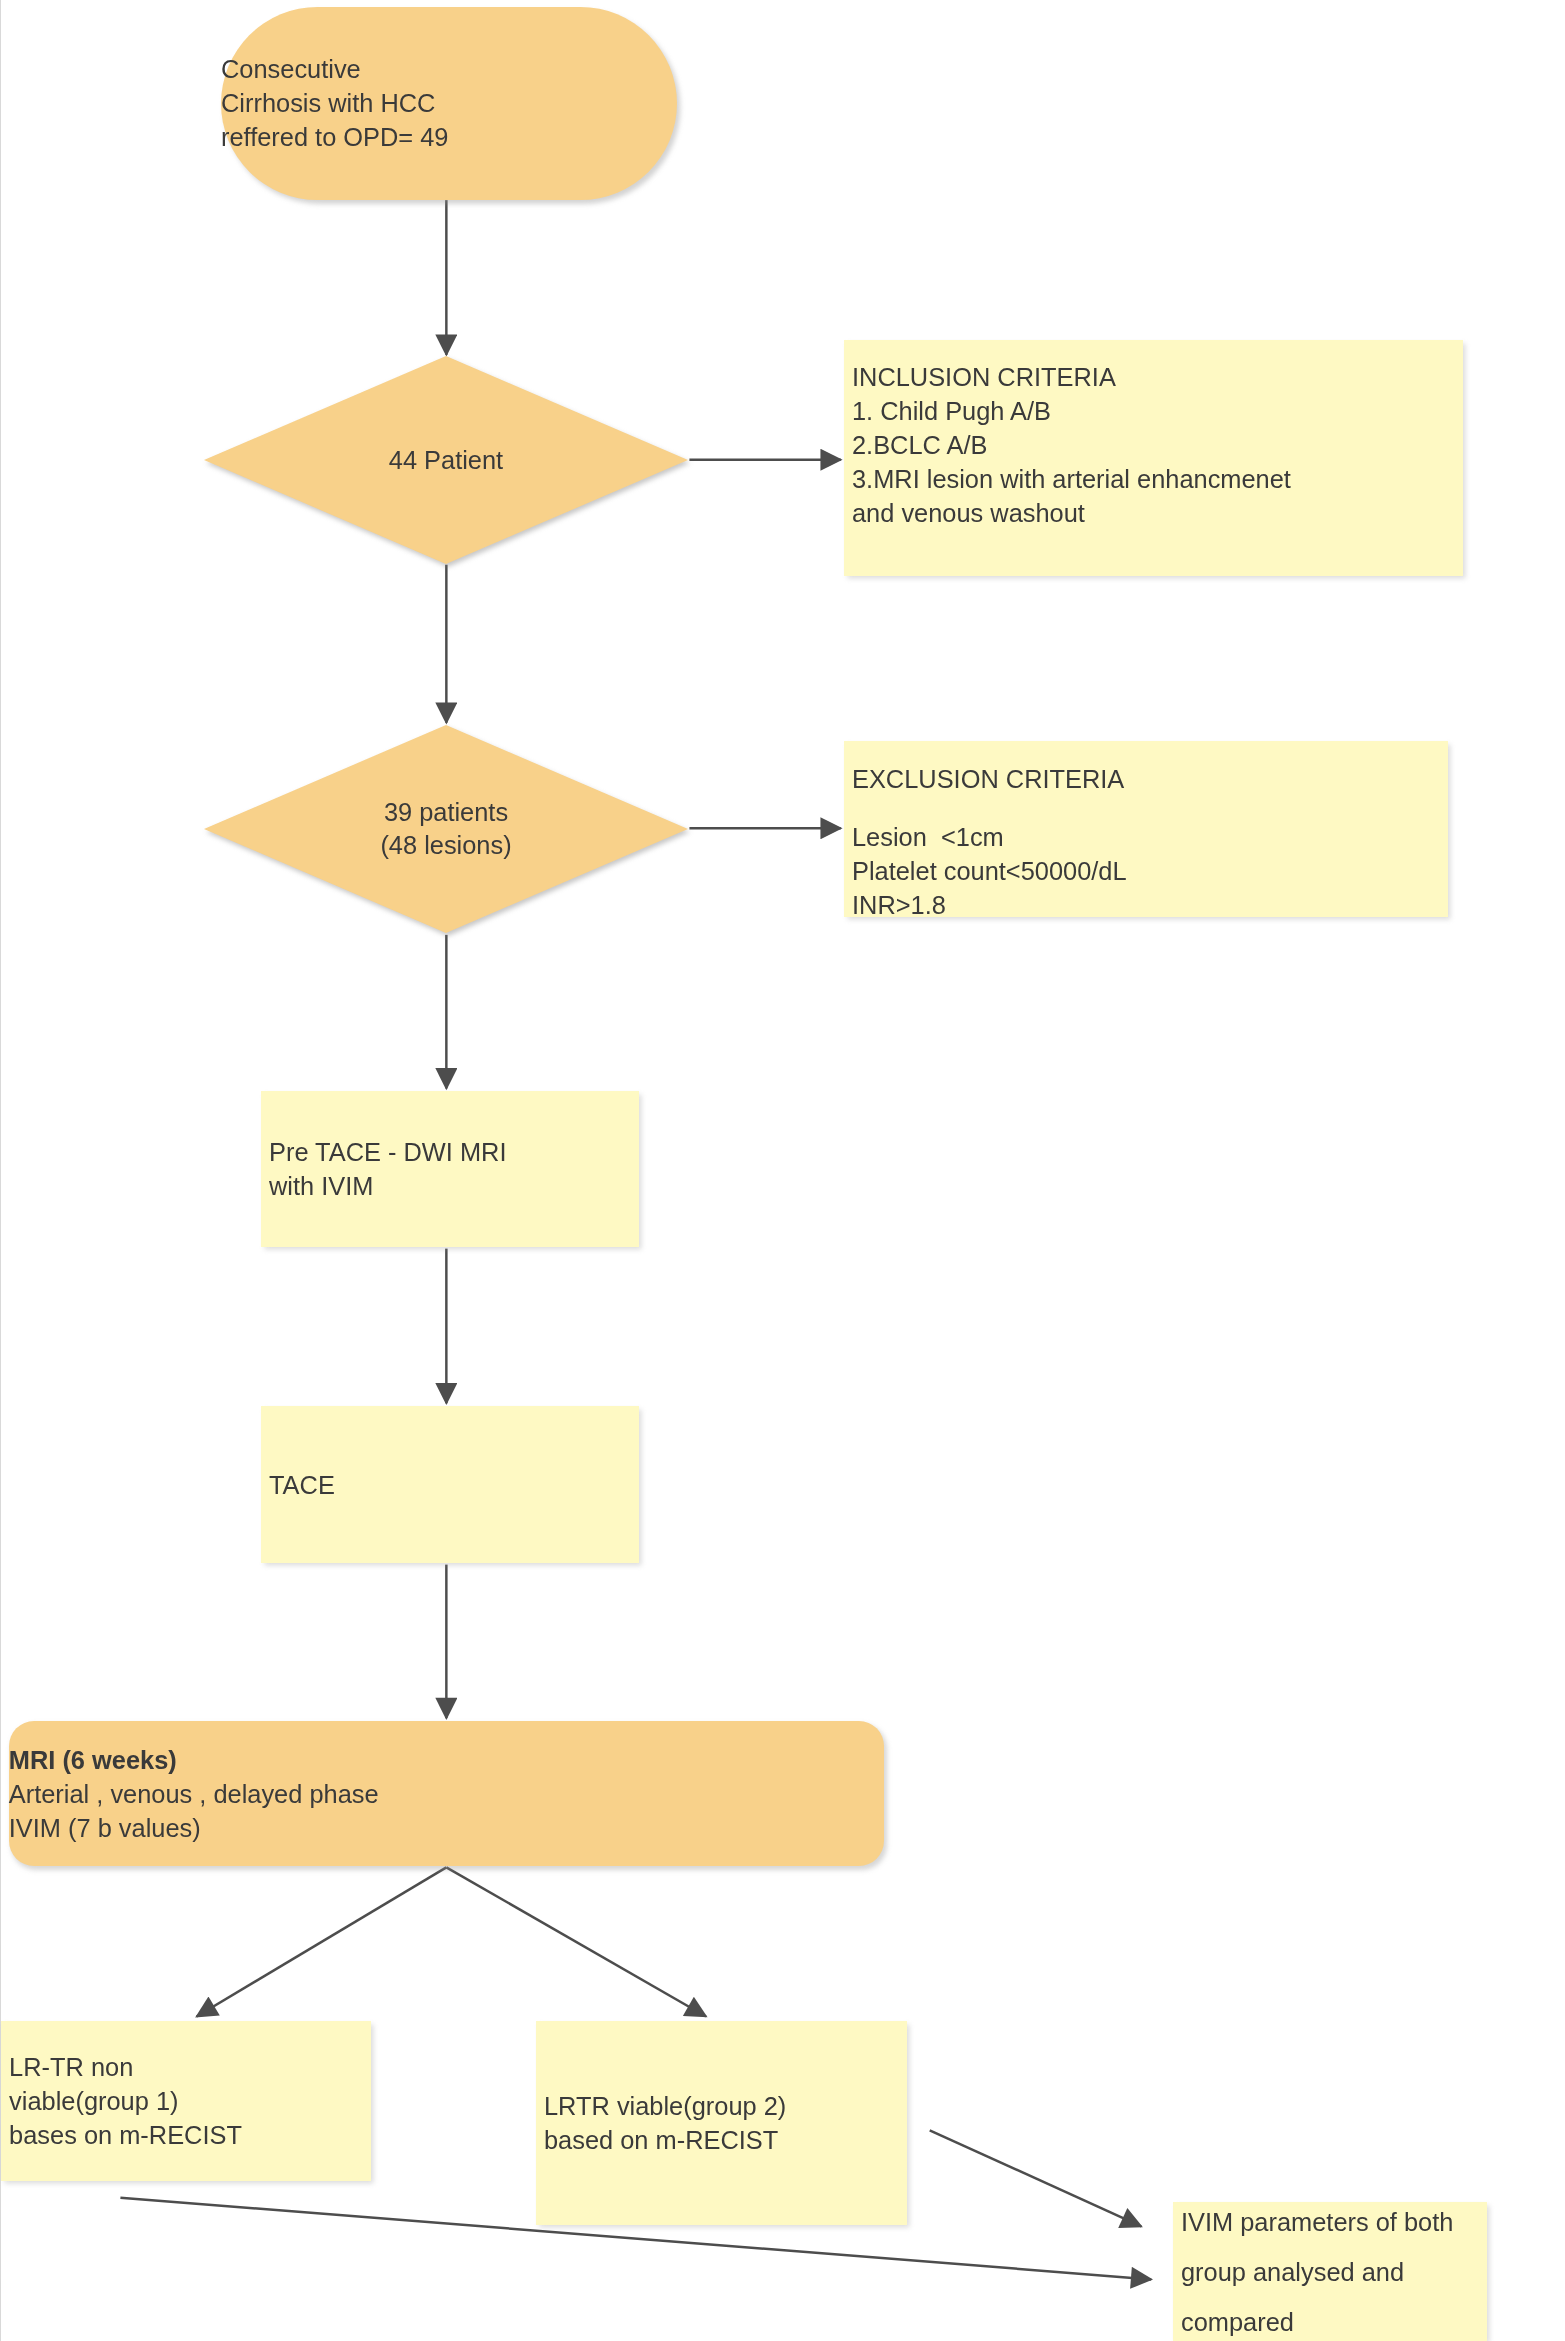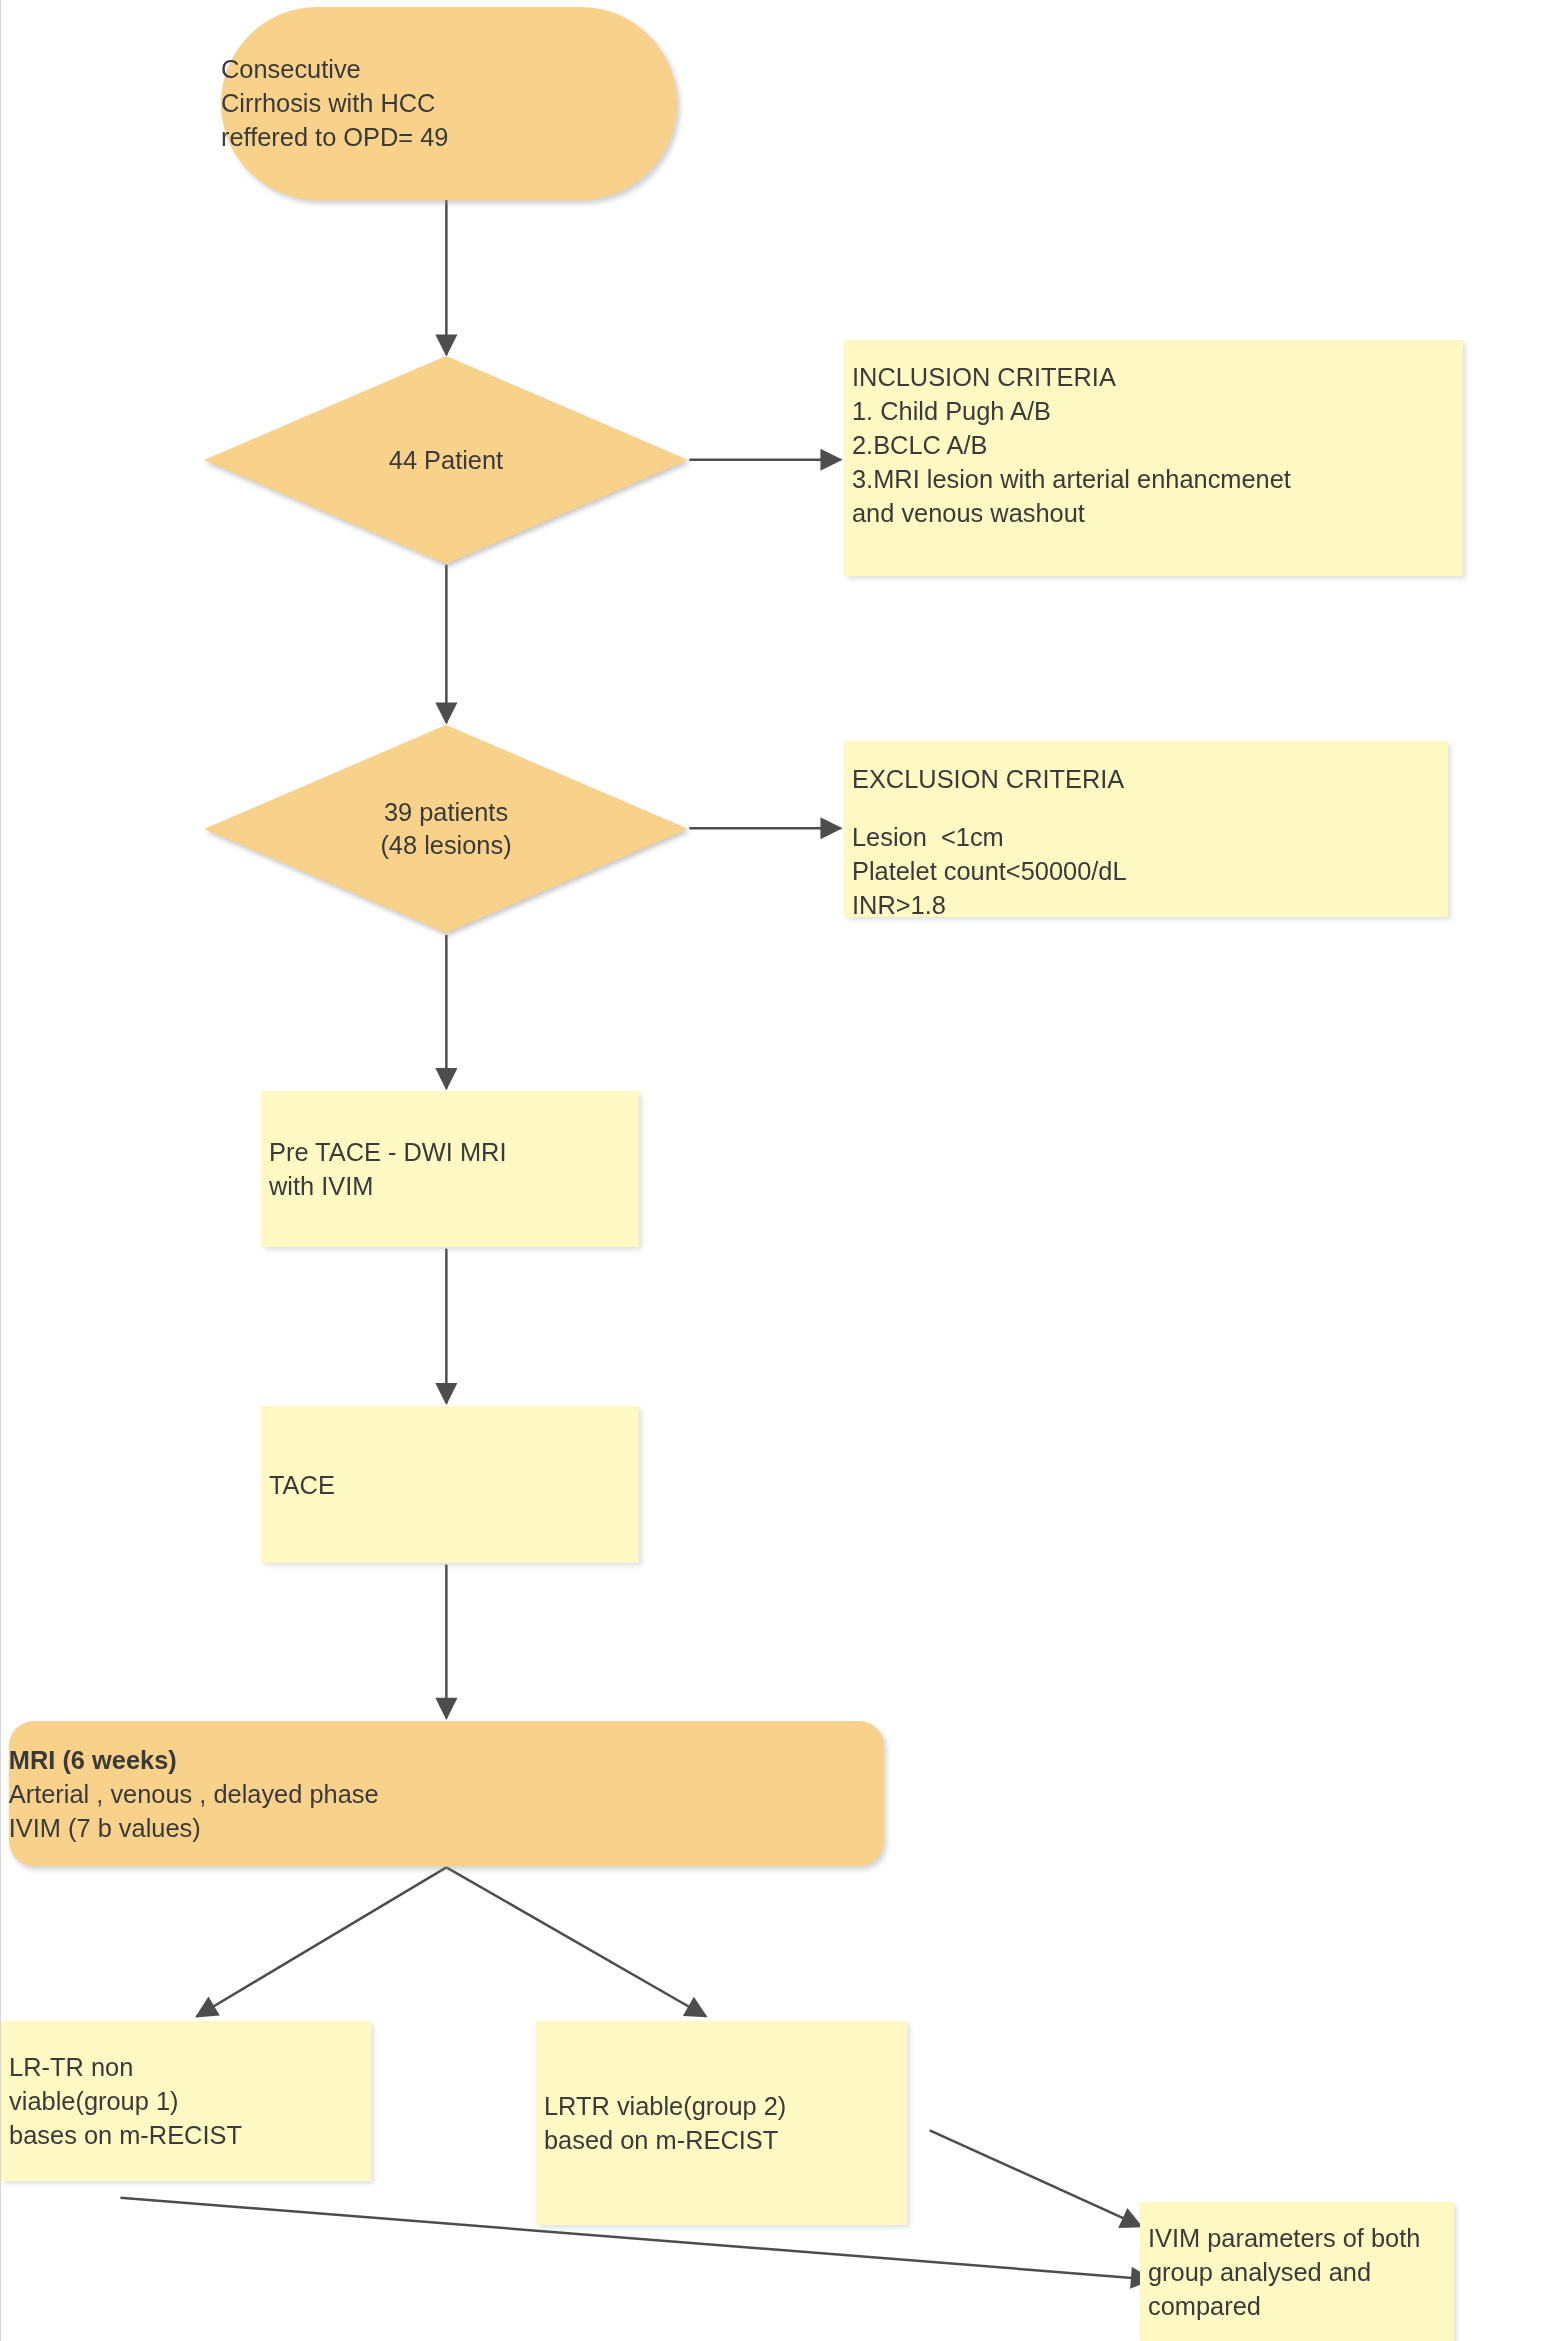--- a/index.html
+++ b/index.html
@@ -56,21 +56,21 @@
   }
   .inclusion{left:844px;top:340px;width:619px;height:236px;justify-content:flex-start;padding-top:20px;box-sizing:border-box;}
   .exclusion{left:844px;top:741px;width:604px;height:176px;justify-content:flex-start;padding-top:13.3px;box-sizing:border-box;}
   .exclusion .heading{margin-bottom:24px;margin-top:8px;}
   .pretace{left:261px;top:1091px;width:370px;height:156px;}
   .tace{left:261px;top:1406px;width:370px;height:157px;}
   .mri{left:8.8px;top:1721px;width:875px;height:145px;}
   .mri .heading{font-weight:bold;}
   .group1{left:1.1px;top:2021px;width:362px;height:160px;}
   .group2{left:536px;top:2021px;width:363px;height:204px;}
-  .outcome{left:1140px;top:2202px;width:306px;height:139px;}
+  .outcome{left:1173px;top:2202px;width:306px;height:139px;gap:16px;}
 </style>
 </head>
 <body>
 
 <div class="canvas">
 
   <div class="page-edge"></div>
 
   <svg class="arrows" viewBox="0 0 2833 4239" xmlns="http://www.w3.org/2000/svg">
     <defs>

